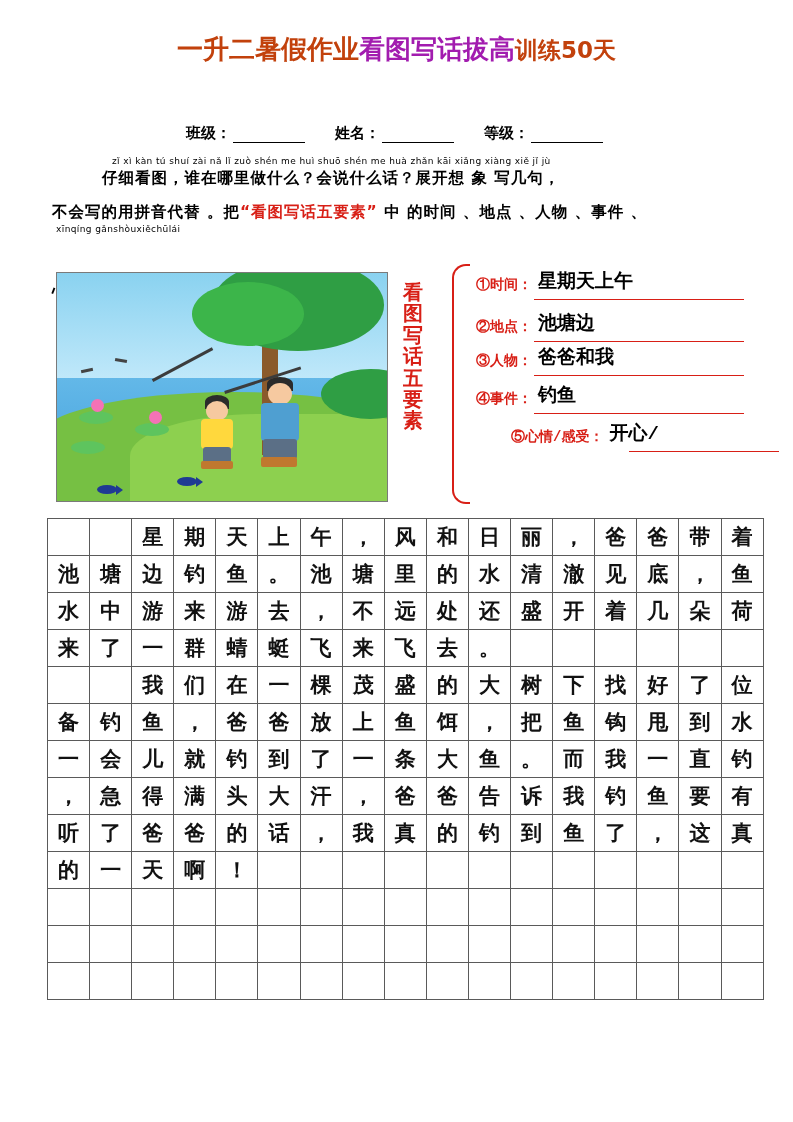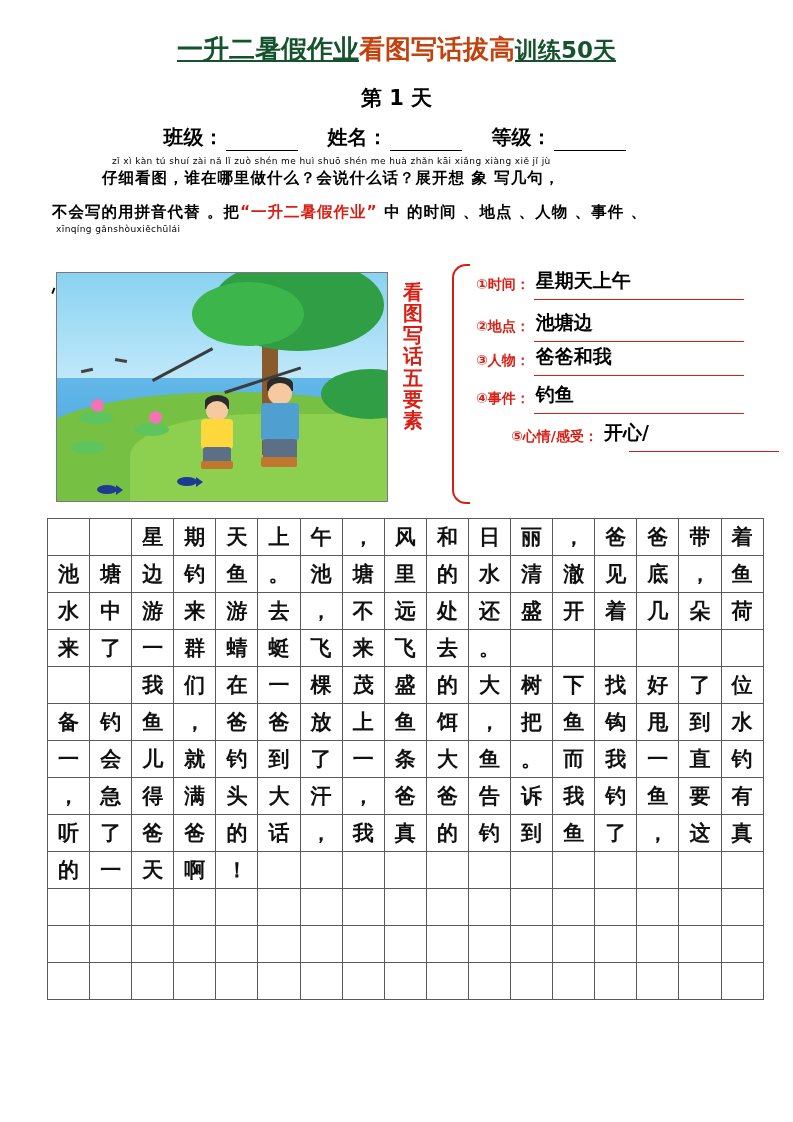--- a/index.html
+++ b/index.html
@@ -26,40 +26,40 @@
   .title {
     position: absolute;
     left: 0; top: 32px;
     width: 793px;
     text-align: center;
     font-size: 26px;
     font-weight: bold;
     letter-spacing: 0px;
     white-space: nowrap;
   }
-  .title .black { color: #14532d; text-decoration: underline; }
-  .title .red { color: #c2410c; }
+  .title .black { color: #c2410c; }
+  .title .red { color: #a21caf; }
   .title .small { font-size: 23px; }
 
   .day-line {
     position: absolute;
     left: 0; top: 84px;
     width: 793px;
     text-align: center;
     font-size: 21px;
     font-weight: bold;
   }
 
   
   .info-line {
     position: absolute;
     left: 0; top: 124px;
     width: 793px;
     text-align: center;
-    font-size: 20px;
+    font-size: 15px;
     font-weight: bold;
   }
   .info-line .blank {
     display: inline-block;
     border-bottom: 1.5px solid #000;
     width: 72px;
     height: 15px;
     vertical-align: bottom;
     margin: 0 4px 0 2px;
   }
@@ -228,20 +228,21 @@
   }
   .vlabel span { display: block; }
 
   
   .five {
     position: absolute;
     left: 452px;
     top: 264px;
     width: 296px;
     height: 236px;
+    font-family: Liberation Mono, monospace;
   }
   .brace {
     position: absolute;
     left: 0; top: 0;
     width: 16px; height: 236px;
     border-left: 2px solid #d81f16;
     border-top: 2px solid #d81f16;
     border-bottom: 2px solid #d81f16;
     border-radius: 14px 0 0 14px;
   }
@@ -303,34 +304,33 @@
 </style>
 </head>
 <body>
 
 <div class="page">
 
   <div class="title">
     <span class="black">一升二暑假作业</span><span class="red">看图写话拔高</span><span class="black small">训练50天</span>
   </div>
 
-  <div class="day-line">第 1 天</div>
 
   <div class="info-line">
     <span>班级：</span><span class="blank"></span><span class="gap"></span><span>姓名：</span><span class="blank"></span><span class="gap"></span><span>等级：</span><span class="blank"></span>
   </div>
 
   <div class="instr">
     <div class="row">
       <div class="py r1py">zǐ  xì  kàn tú      shuí zài nǎ  lǐ  zuò shén me      huì shuō shén me huà      zhǎn kāi xiǎng xiàng xiě  jǐ  jù</div>
       <div class="hz r1hz">仔细看图，谁在哪里做什么？会说什么话？展开想 象 写几句，</div>
     </div>
     <div class="row">
       <div class="hz r2hz">
-        <span>不会写的用拼音代替 。把</span><span class="red">“一升二暑假作业”</span><span> 中 的时间 、地点 、人物 、事件 、</span>
+        <span>不会写的用拼音代替 。把</span><span class="red">“看图写话五要素”</span><span> 中 的时间 、地点 、人物 、事件 、</span>
       </div>
     </div>
     <div class="row">
       <div class="py r3py">xīnqíng    gǎnshòuxiěchūlái</div>
       <div class="hz r3hz">心情/感受写出来 。</div>
     </div>
   </div>
 
   <div class="picture">
     <div class="sky"></div>

